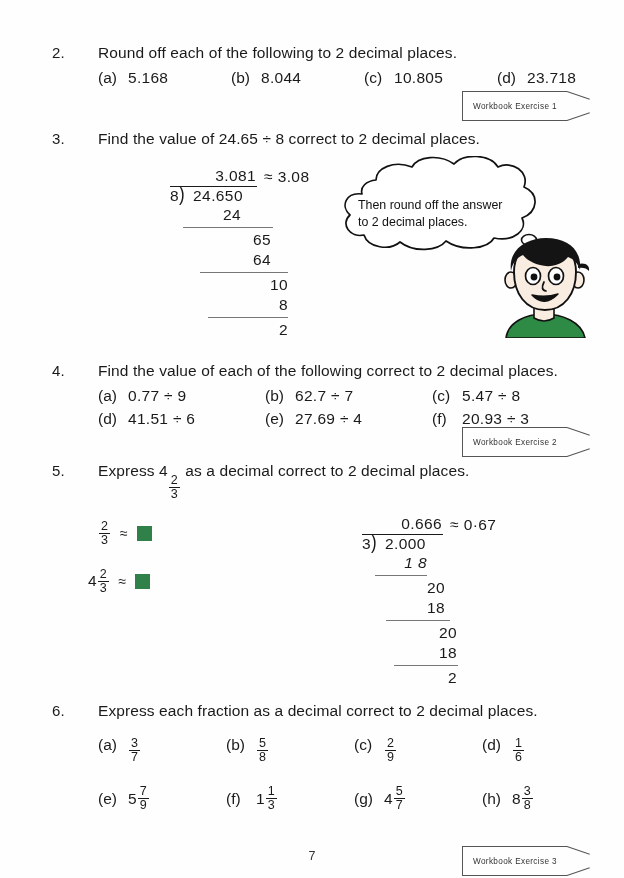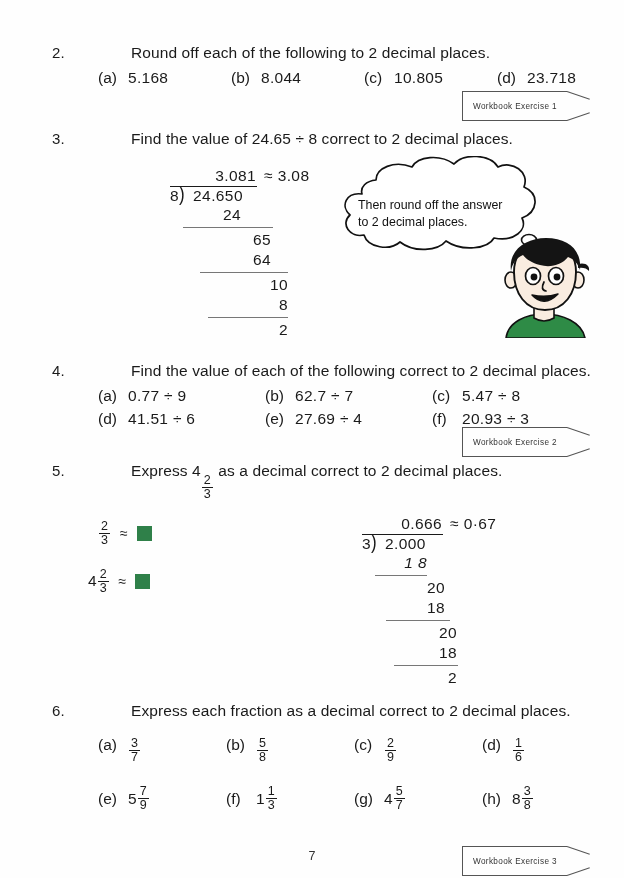--- a/index.html
+++ b/index.html
@@ -36,21 +36,20 @@
     font-size: 15px;
     letter-spacing: .2px;
   }
   .qbody {
     margin-left: 46px;
   }
   .qtext {
     font-size: 15.5px;
     letter-spacing: .1px;
     white-space: nowrap;
-    margin-left: 33px;
   }
 
   
   .items {
     display: flex;
     margin-top: 7px;
   }
   .item {
     display: flex;
     align-items: baseline;
@@ -124,21 +123,21 @@
   .wbx .tip::after { bottom: 0; transform: rotate(-19deg); }
 
   
   .division {
     position: absolute;
     font-size: 15.5px;
     letter-spacing: .4px;
   }
   .div-top {
     display: flex;
-    align-items: flex-start;
+    align-items: center;
   }
   .quotient {
     border-bottom: 1.2px solid #1a1a1a;
     padding: 0 1px 1px 10px;
   }
   .approx-res {
     margin-left: 7px;
     white-space: nowrap;
   }
   .div-row {

